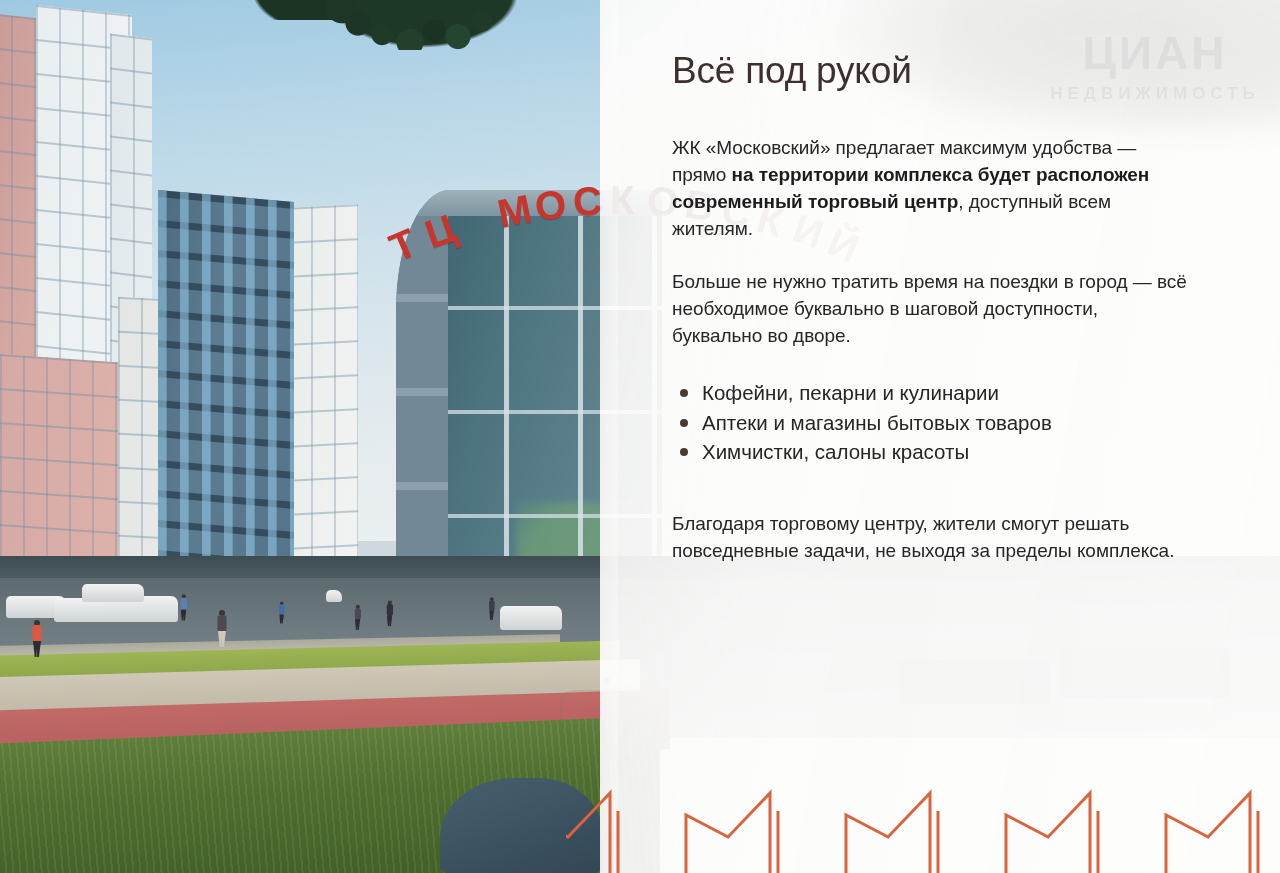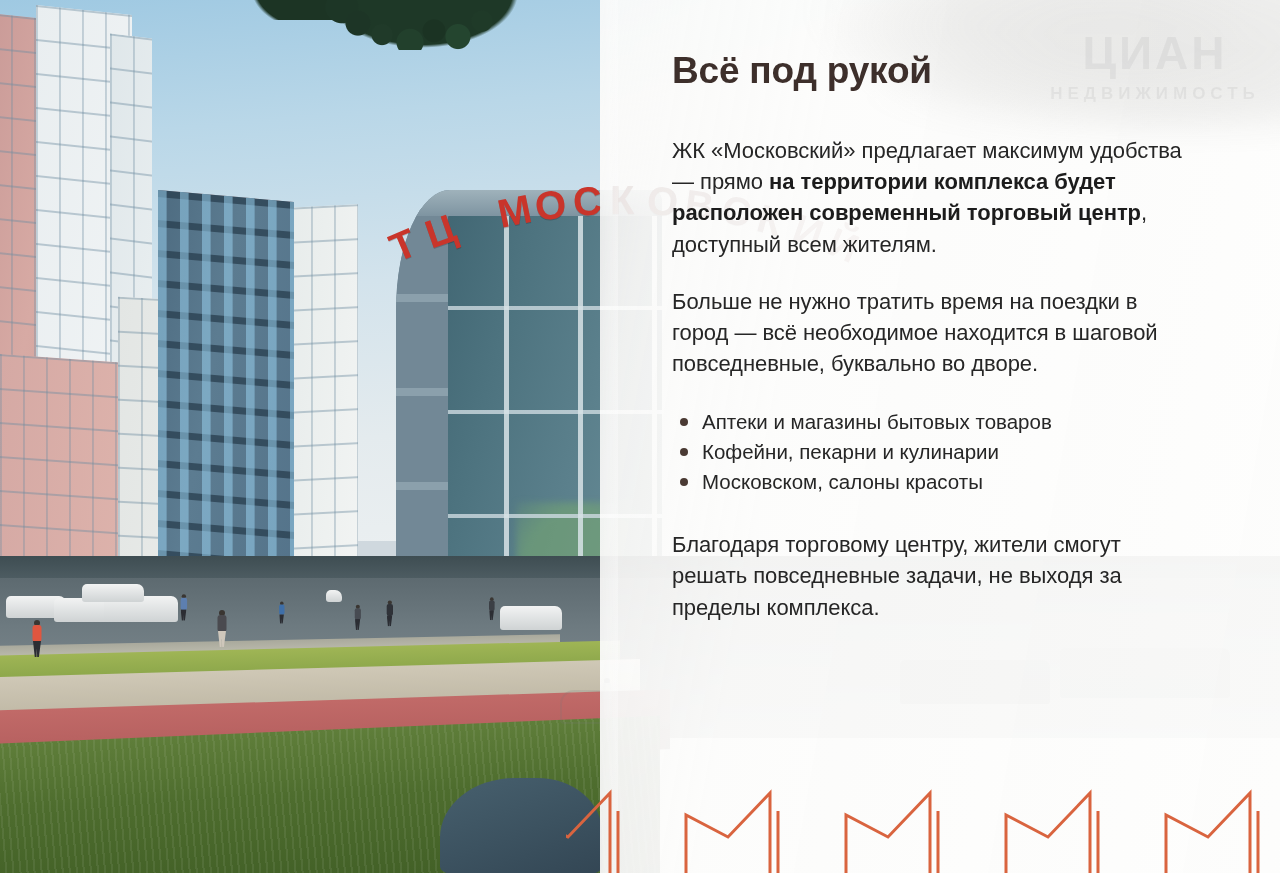--- a/index.html
+++ b/index.html
@@ -230,42 +230,42 @@
       radial-gradient(ellipse at 92% 10%, rgba(140,140,138,.5) 0 12%, transparent 45%),
       radial-gradient(ellipse at 62% 6%, rgba(160,160,158,.4) 0 9%, transparent 38%),
       radial-gradient(ellipse at 86% 48%, rgba(150,150,148,.35) 0 10%, transparent 40%);
   }
 
   
   .content { position:absolute; left:672px; top:0; width:520px; }
 
   h1.headline {
     margin-top:52px;
-    font-size:37px; font-weight:700; letter-spacing:-.2px;
+    font-size:37px; font-weight:400; letter-spacing:-.2px;
     color:#3d2f2b; line-height:1.05;
   }
 
   .para {
-    font-size:22px; line-height:1.42; color:#262626;
+    font-size:19px; line-height:1.42; color:#262626;
     margin-top:26px; letter-spacing:-.05px;
   }
   .para.p1 { margin-top:44px; }
   .para b { font-weight:700; color:#1c1c1c; }
 
   ul.features { list-style:none; margin-top:28px; }
   ul.features li {
     position:relative; padding-left:30px;
     font-size:20.5px; line-height:1.46; color:#262626;
   }
   ul.features li:before {
     content:""; position:absolute; left:8px; top:11px;
     width:8px; height:8px; border-radius:50%; background:#4a3a33;
   }
 
-  .para.closing { margin-top:32px; }
+  .para.closing { margin-top:44px; }
   .para.tagline { margin-top:34px; font-weight:700; color:#23201e; line-height:1.4; }
 
   
   .zig { position:absolute; left:566px; bottom:0; width:714px; height:92px; overflow:hidden; }
   .zig svg { display:block; width:100%; height:100%; }
 </style>
 </head>
 <body>
 
 <div id="poster">
@@ -395,26 +395,26 @@
 
   <div class="watermark">
     <div class="wm-main">ЦИАН</div>
     <div class="wm-sub">НЕДВИЖИМОСТЬ</div>
   </div>
 
   <div class="content">
     <h1 class="headline">Всё под рукой</h1>
 
     <p class="para p1" id="para-intro">ЖК «Московский» предлагает максимум удобства — прямо <b>на территории комплекса будет расположен современный торговый центр</b>, доступный всем жителям.</p>
-    <p class="para" id="para-walk">Больше не нужно тратить время на поездки в город — всё необходимое находится в шаговой повседневные, буквально во дворе.</p>
+    <p class="para" id="para-walk">Больше не нужно тратить время на поездки в город — всё необходимое буквально в шаговой доступности, буквально во дворе.</p>
 
     <ul class="features" id="features">
+        <li>Кофейни, пекарни и кулинарии</li>
         <li>Аптеки и магазины бытовых товаров</li>
-        <li>Кофейни, пекарни и кулинарии</li>
-        <li>Московском, салоны красоты</li>
+        <li>Химчистки, салоны красоты</li>
       </ul>
 
     <p class="para closing">Благодаря торговому центру, жители смогут решать повседневные задачи, не выходя за пределы комплекса.</p>
   </div>
 
   <div class="zig">
     <svg viewBox="0 0 714 92" preserveAspectRatio="none">
       <g fill="none" stroke="#d9643f" stroke-width="3" id="zig-g">
           <path d="M-40 92 L-40 34 L2 56 L44 12 L44 92 M52 92 L52 30 M120 92 L120 34 L162 56 L204 12 L204 92 M212 92 L212 30 M280 92 L280 34 L322 56 L364 12 L364 92 M372 92 L372 30 M440 92 L440 34 L482 56 L524 12 L524 92 M532 92 L532 30 M600 92 L600 34 L642 56 L684 12 L684 92 M692 92 L692 30 M760 92 L760 34 L802 56 L844 12 L844 92 M852 92 L852 30 "></path>
         </g>

